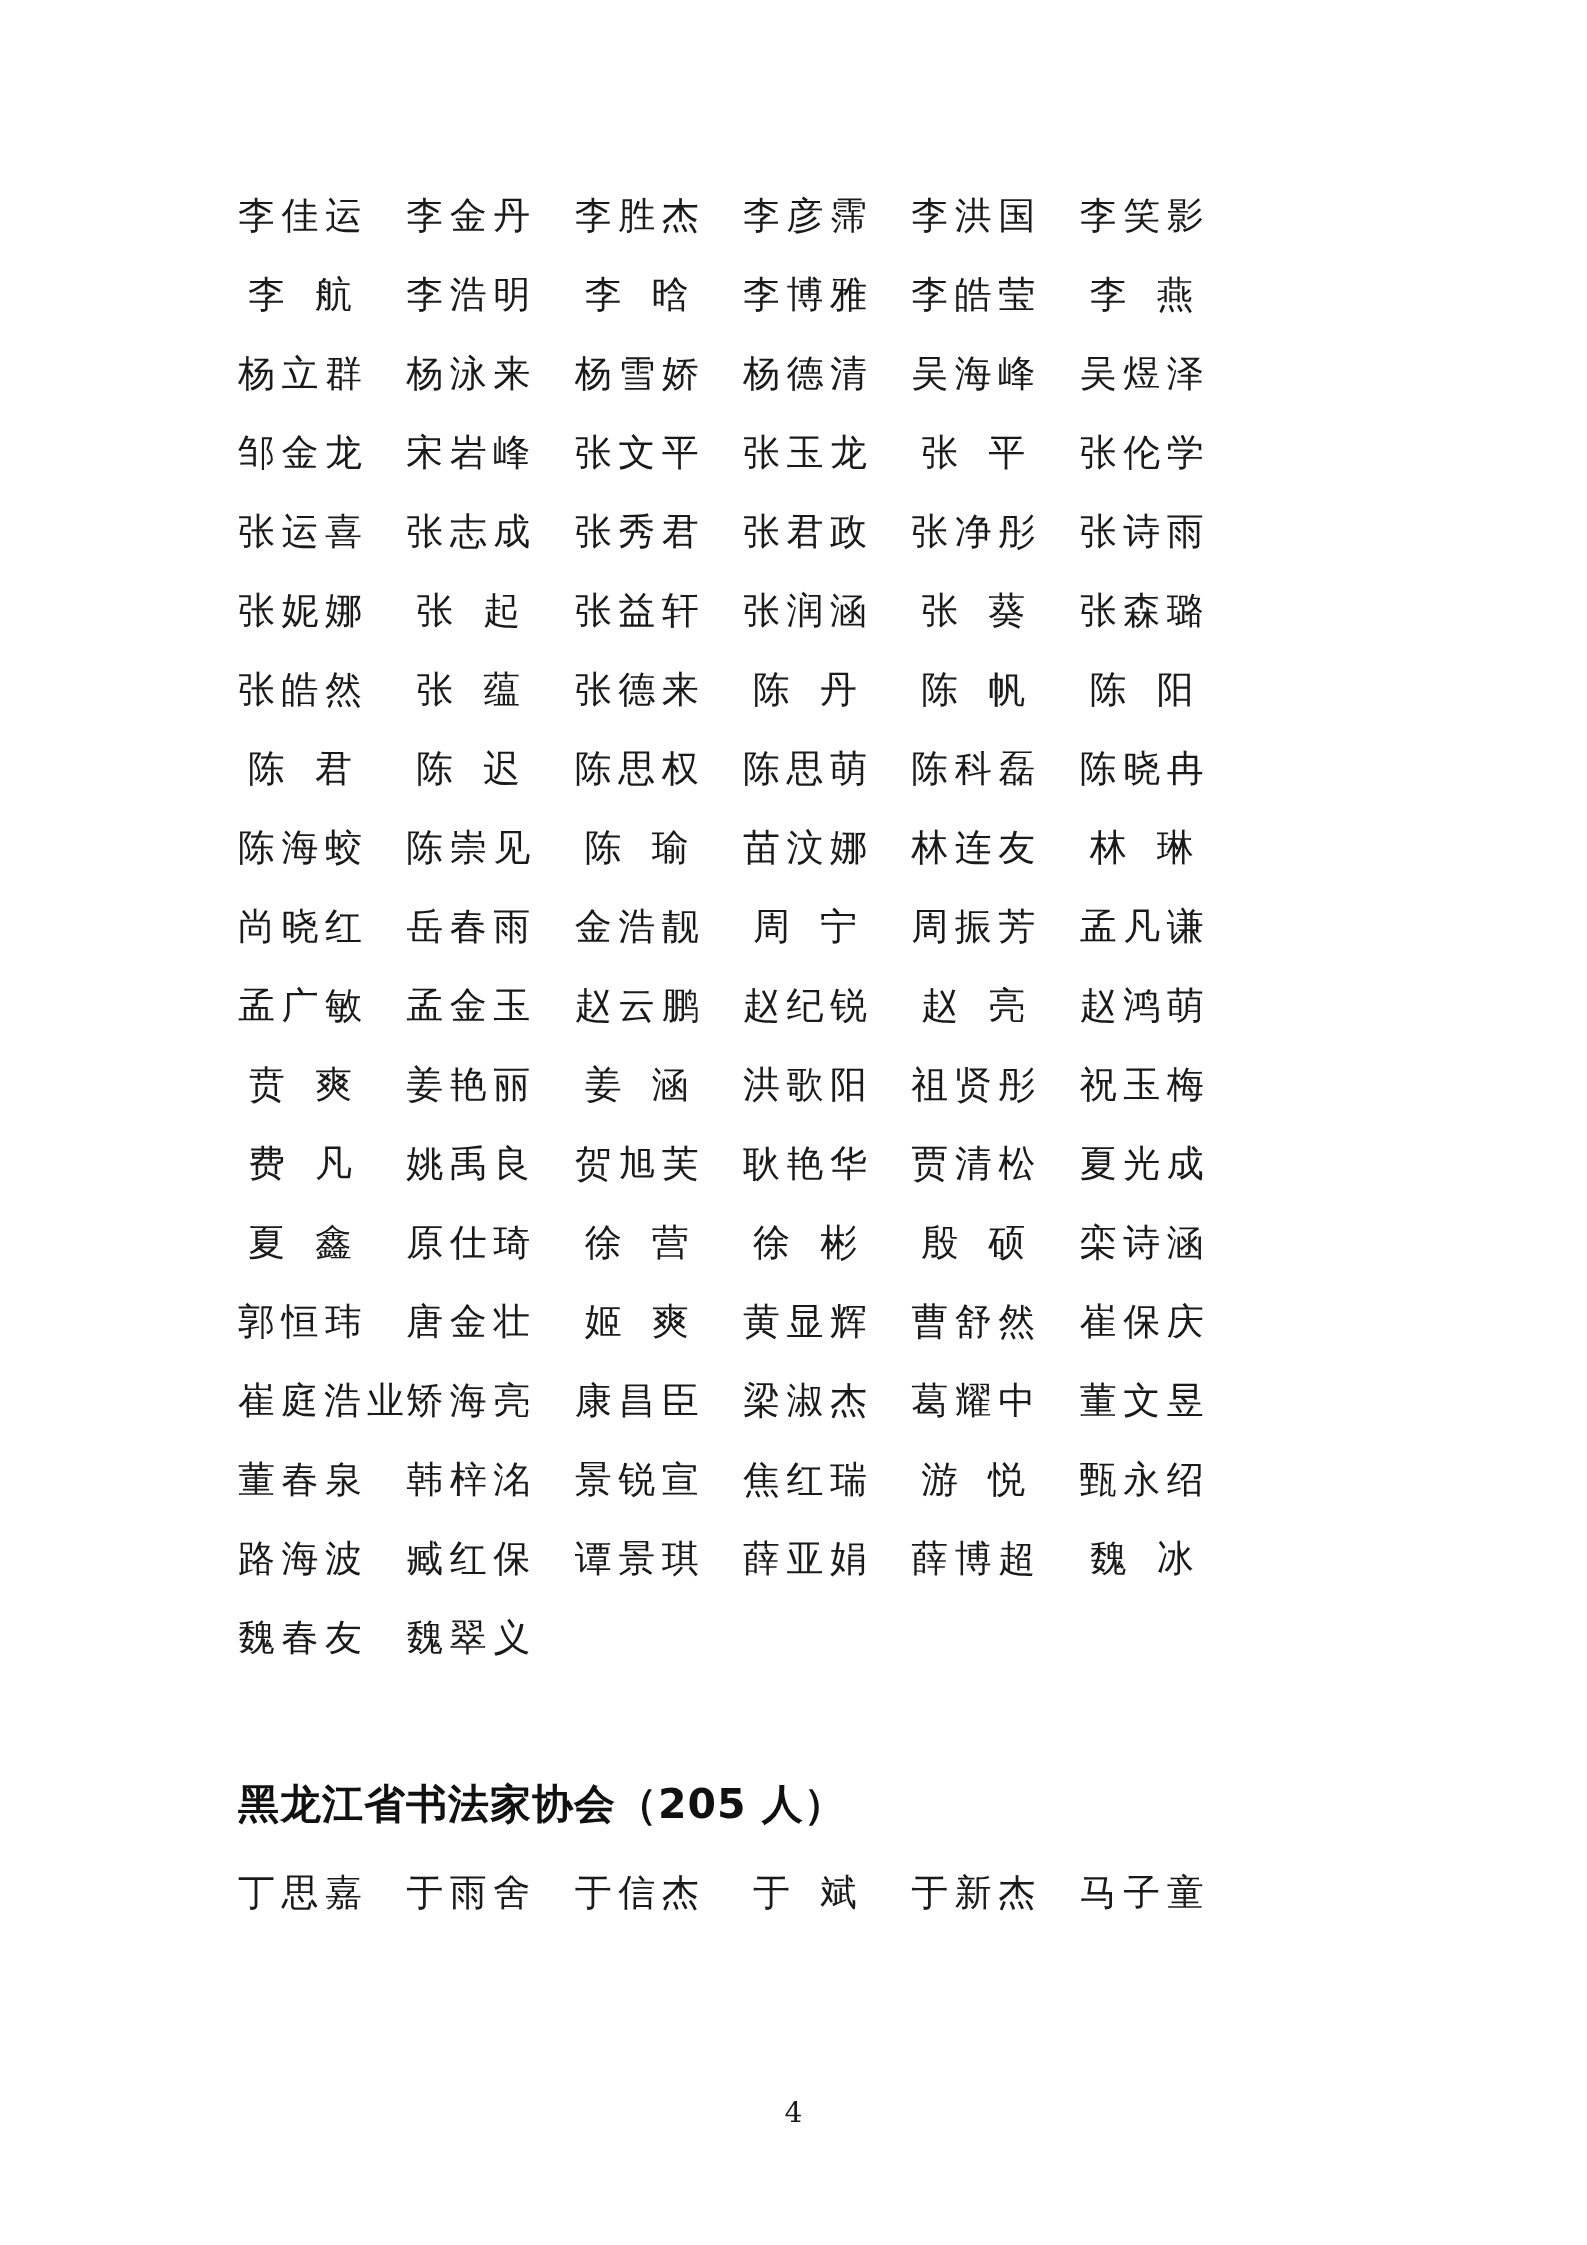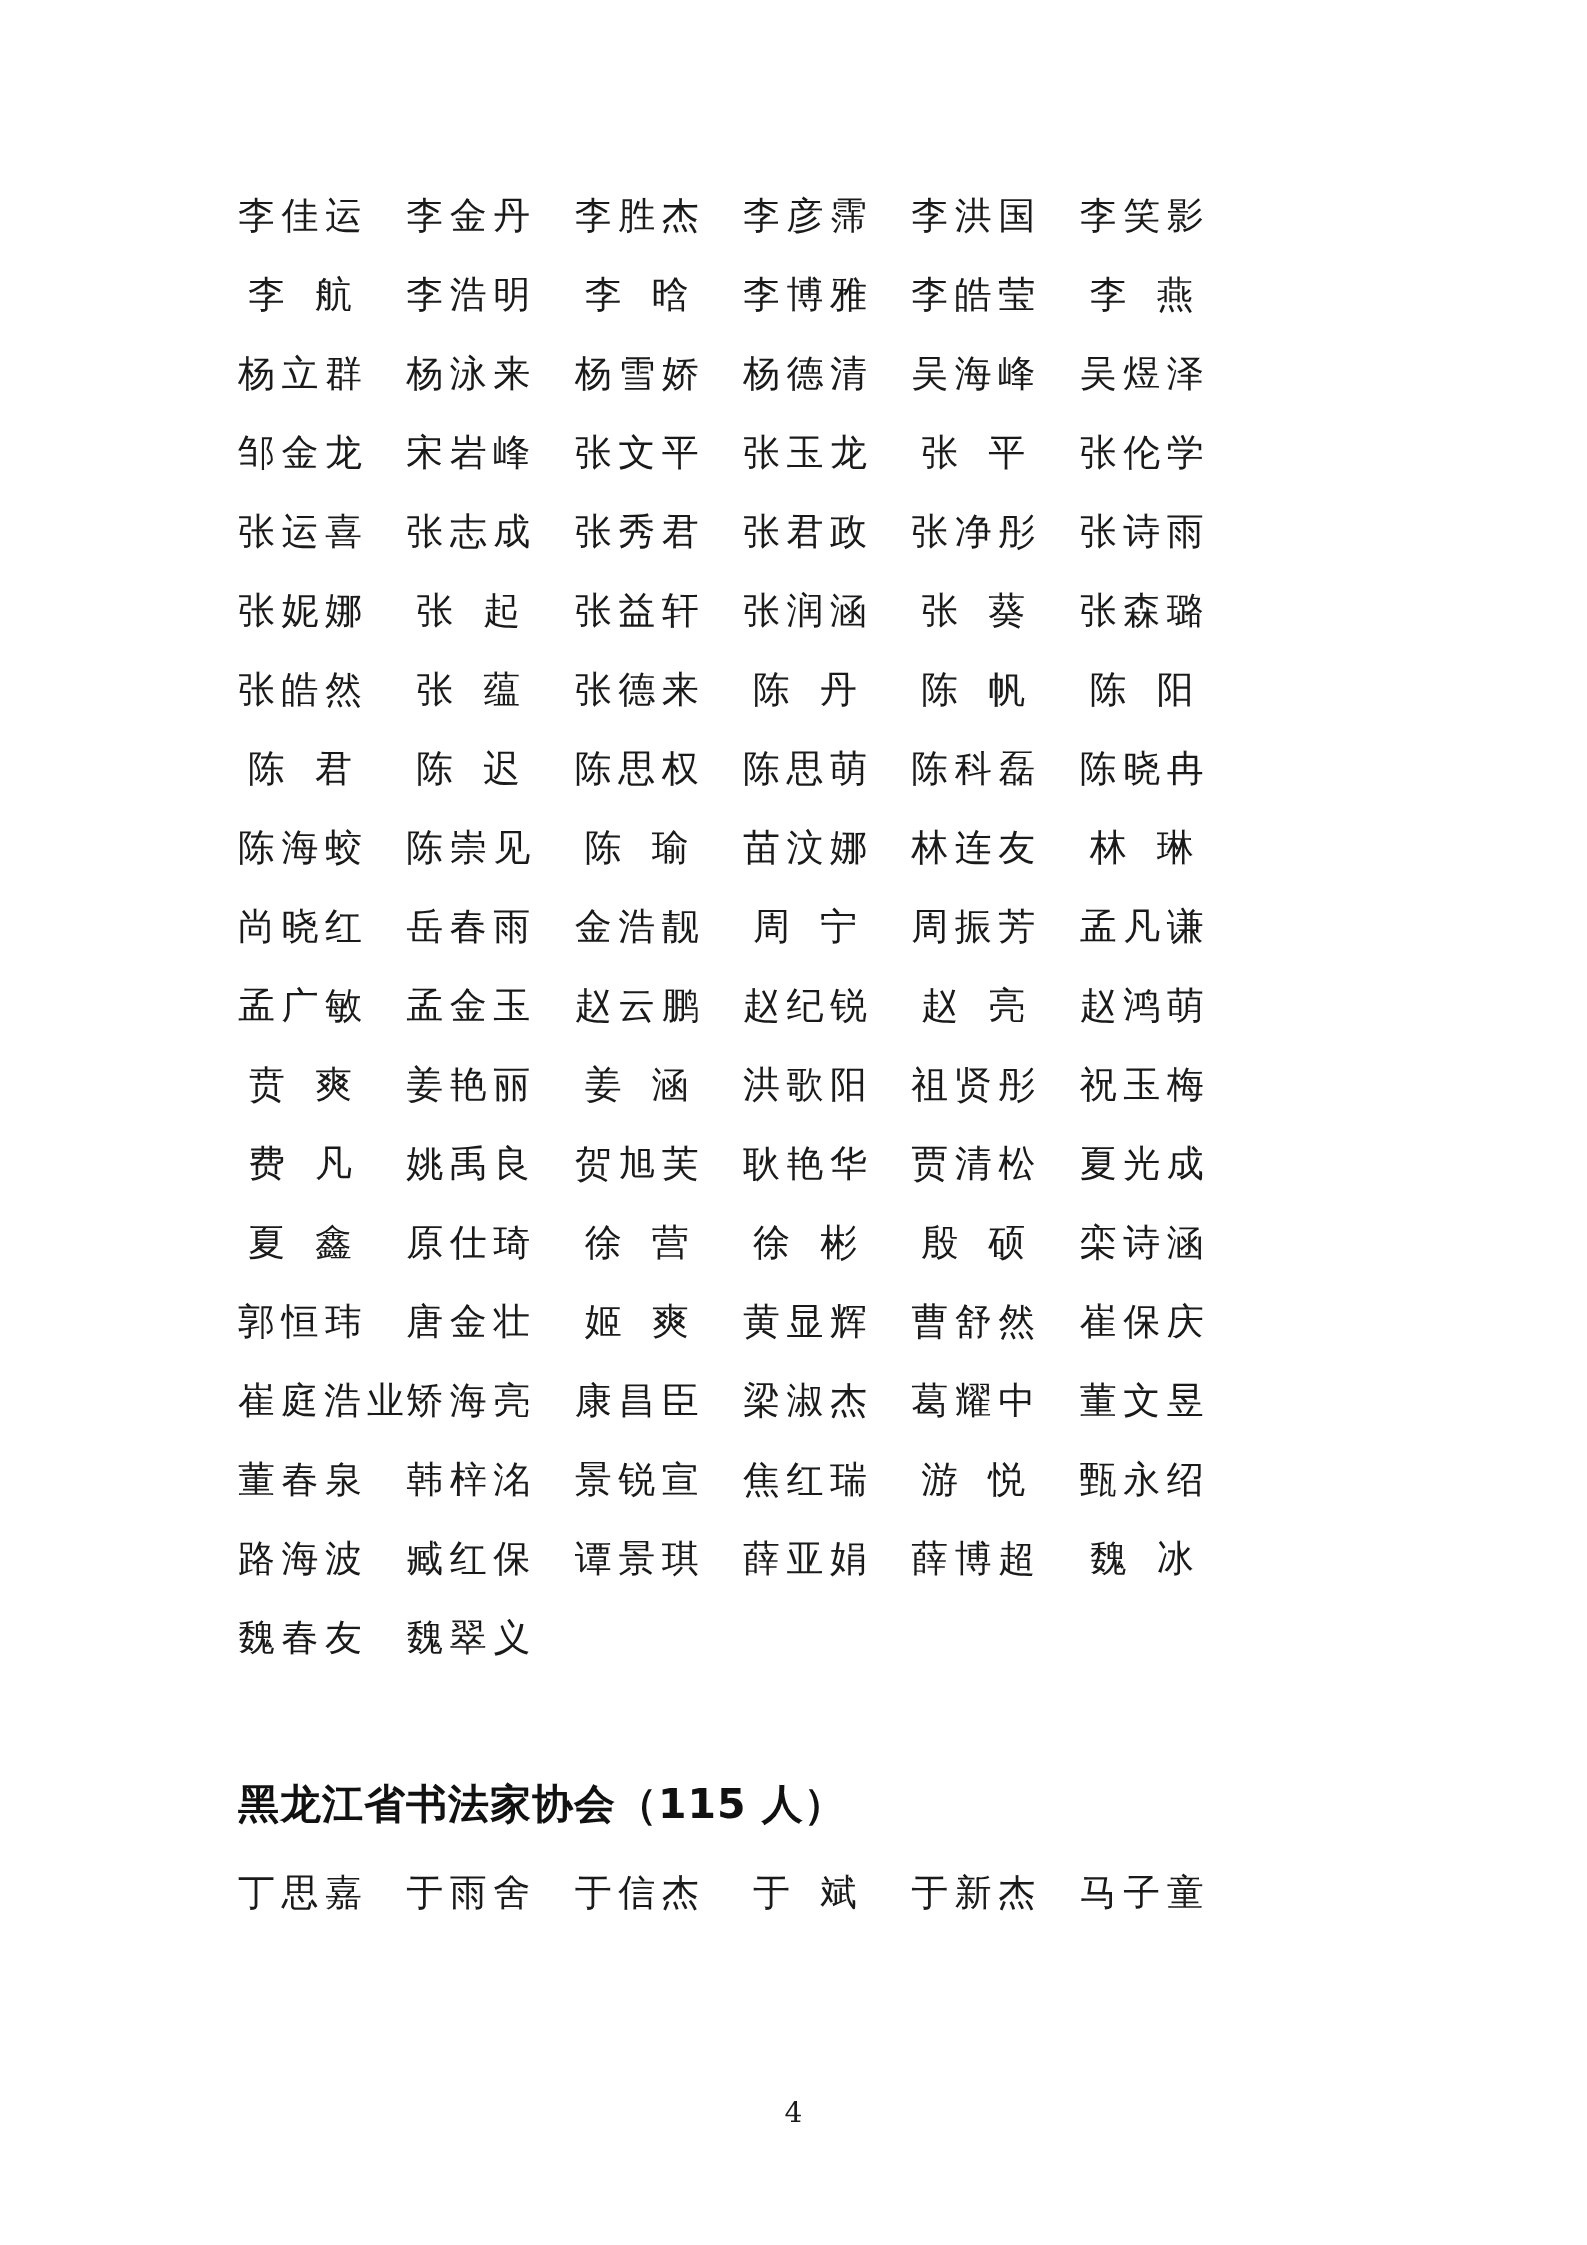--- a/index.html
+++ b/index.html
@@ -825,21 +825,21 @@
             <span>翠</span>
             <span>义</span>
           </span>
         </div>
         <div class="name-cell">&nbsp;</div>
         <div class="name-cell">&nbsp;</div>
         <div class="name-cell">&nbsp;</div>
         <div class="name-cell">&nbsp;</div>
       </div>
 
-    <div class="section-title">黑龙江省书法家协会（115 人）</div>
+    <div class="section-title">黑龙江省书法家协会（205 人）</div>
 
     <div class="name-grid" id="grid-1">
         <div class="name-cell">
           <span class="name-inner">
             <span>丁</span>
             <span>思</span>
             <span>嘉</span>
           </span>
         </div>
         <div class="name-cell">

